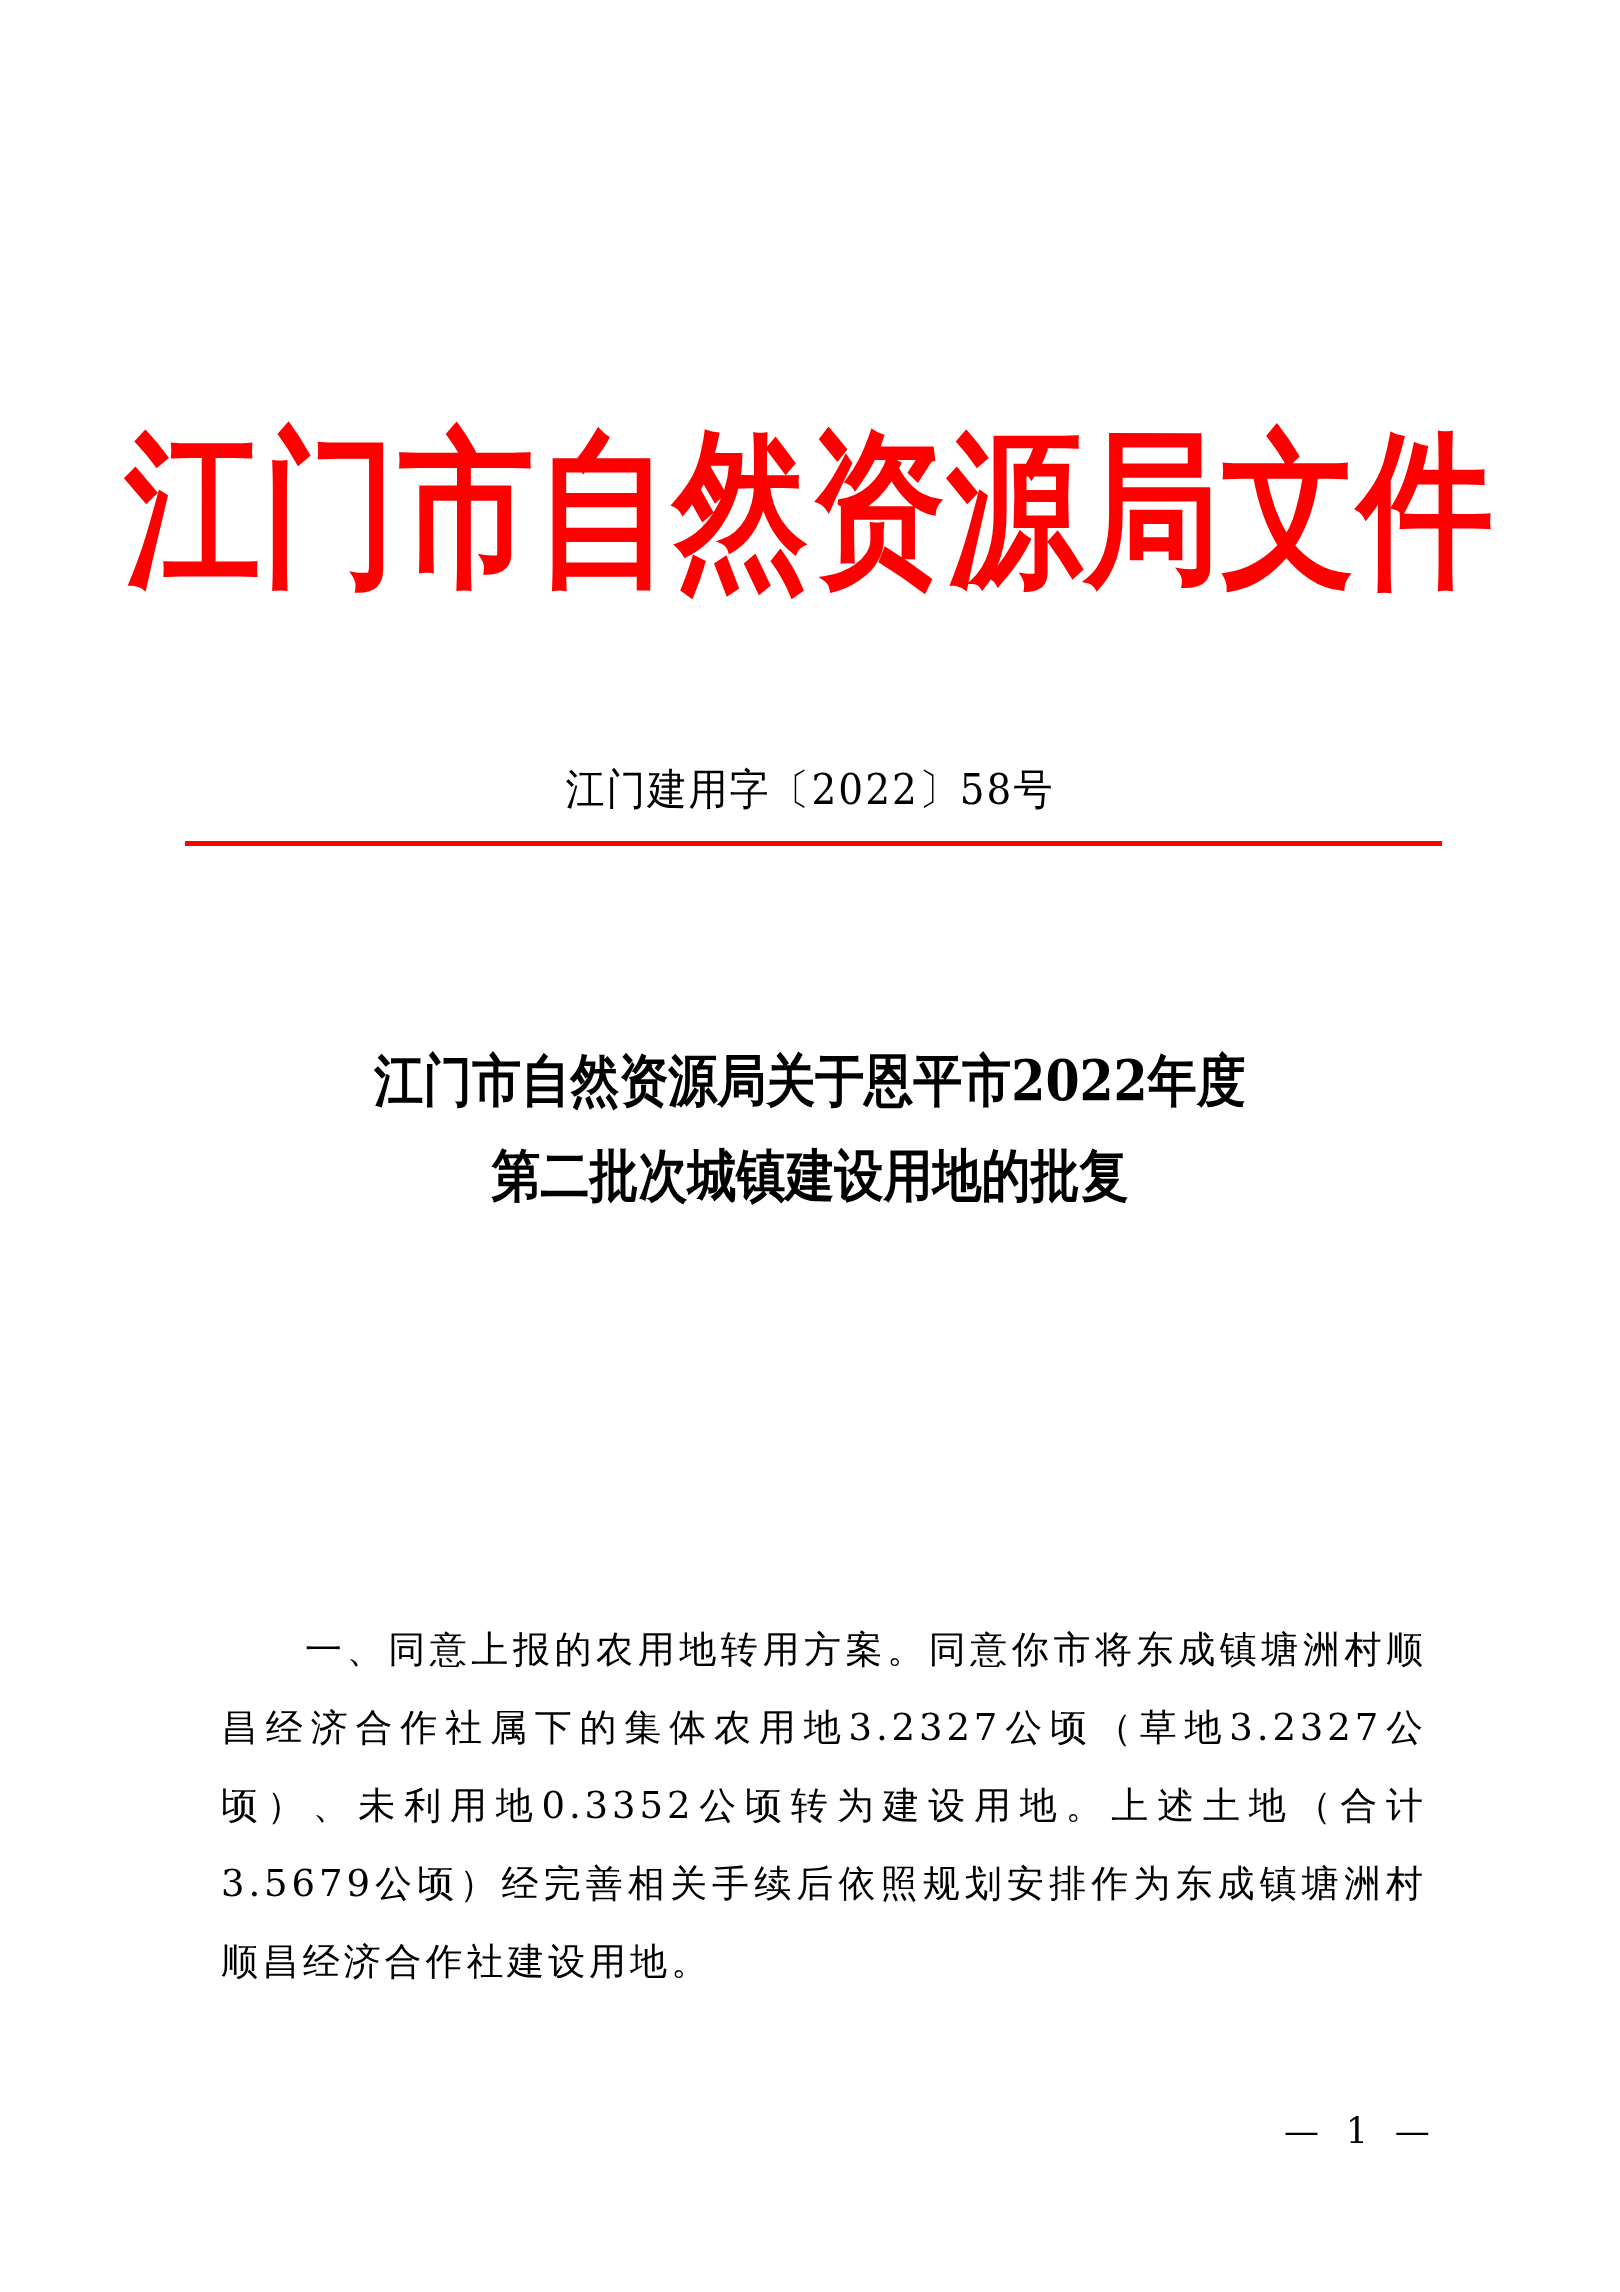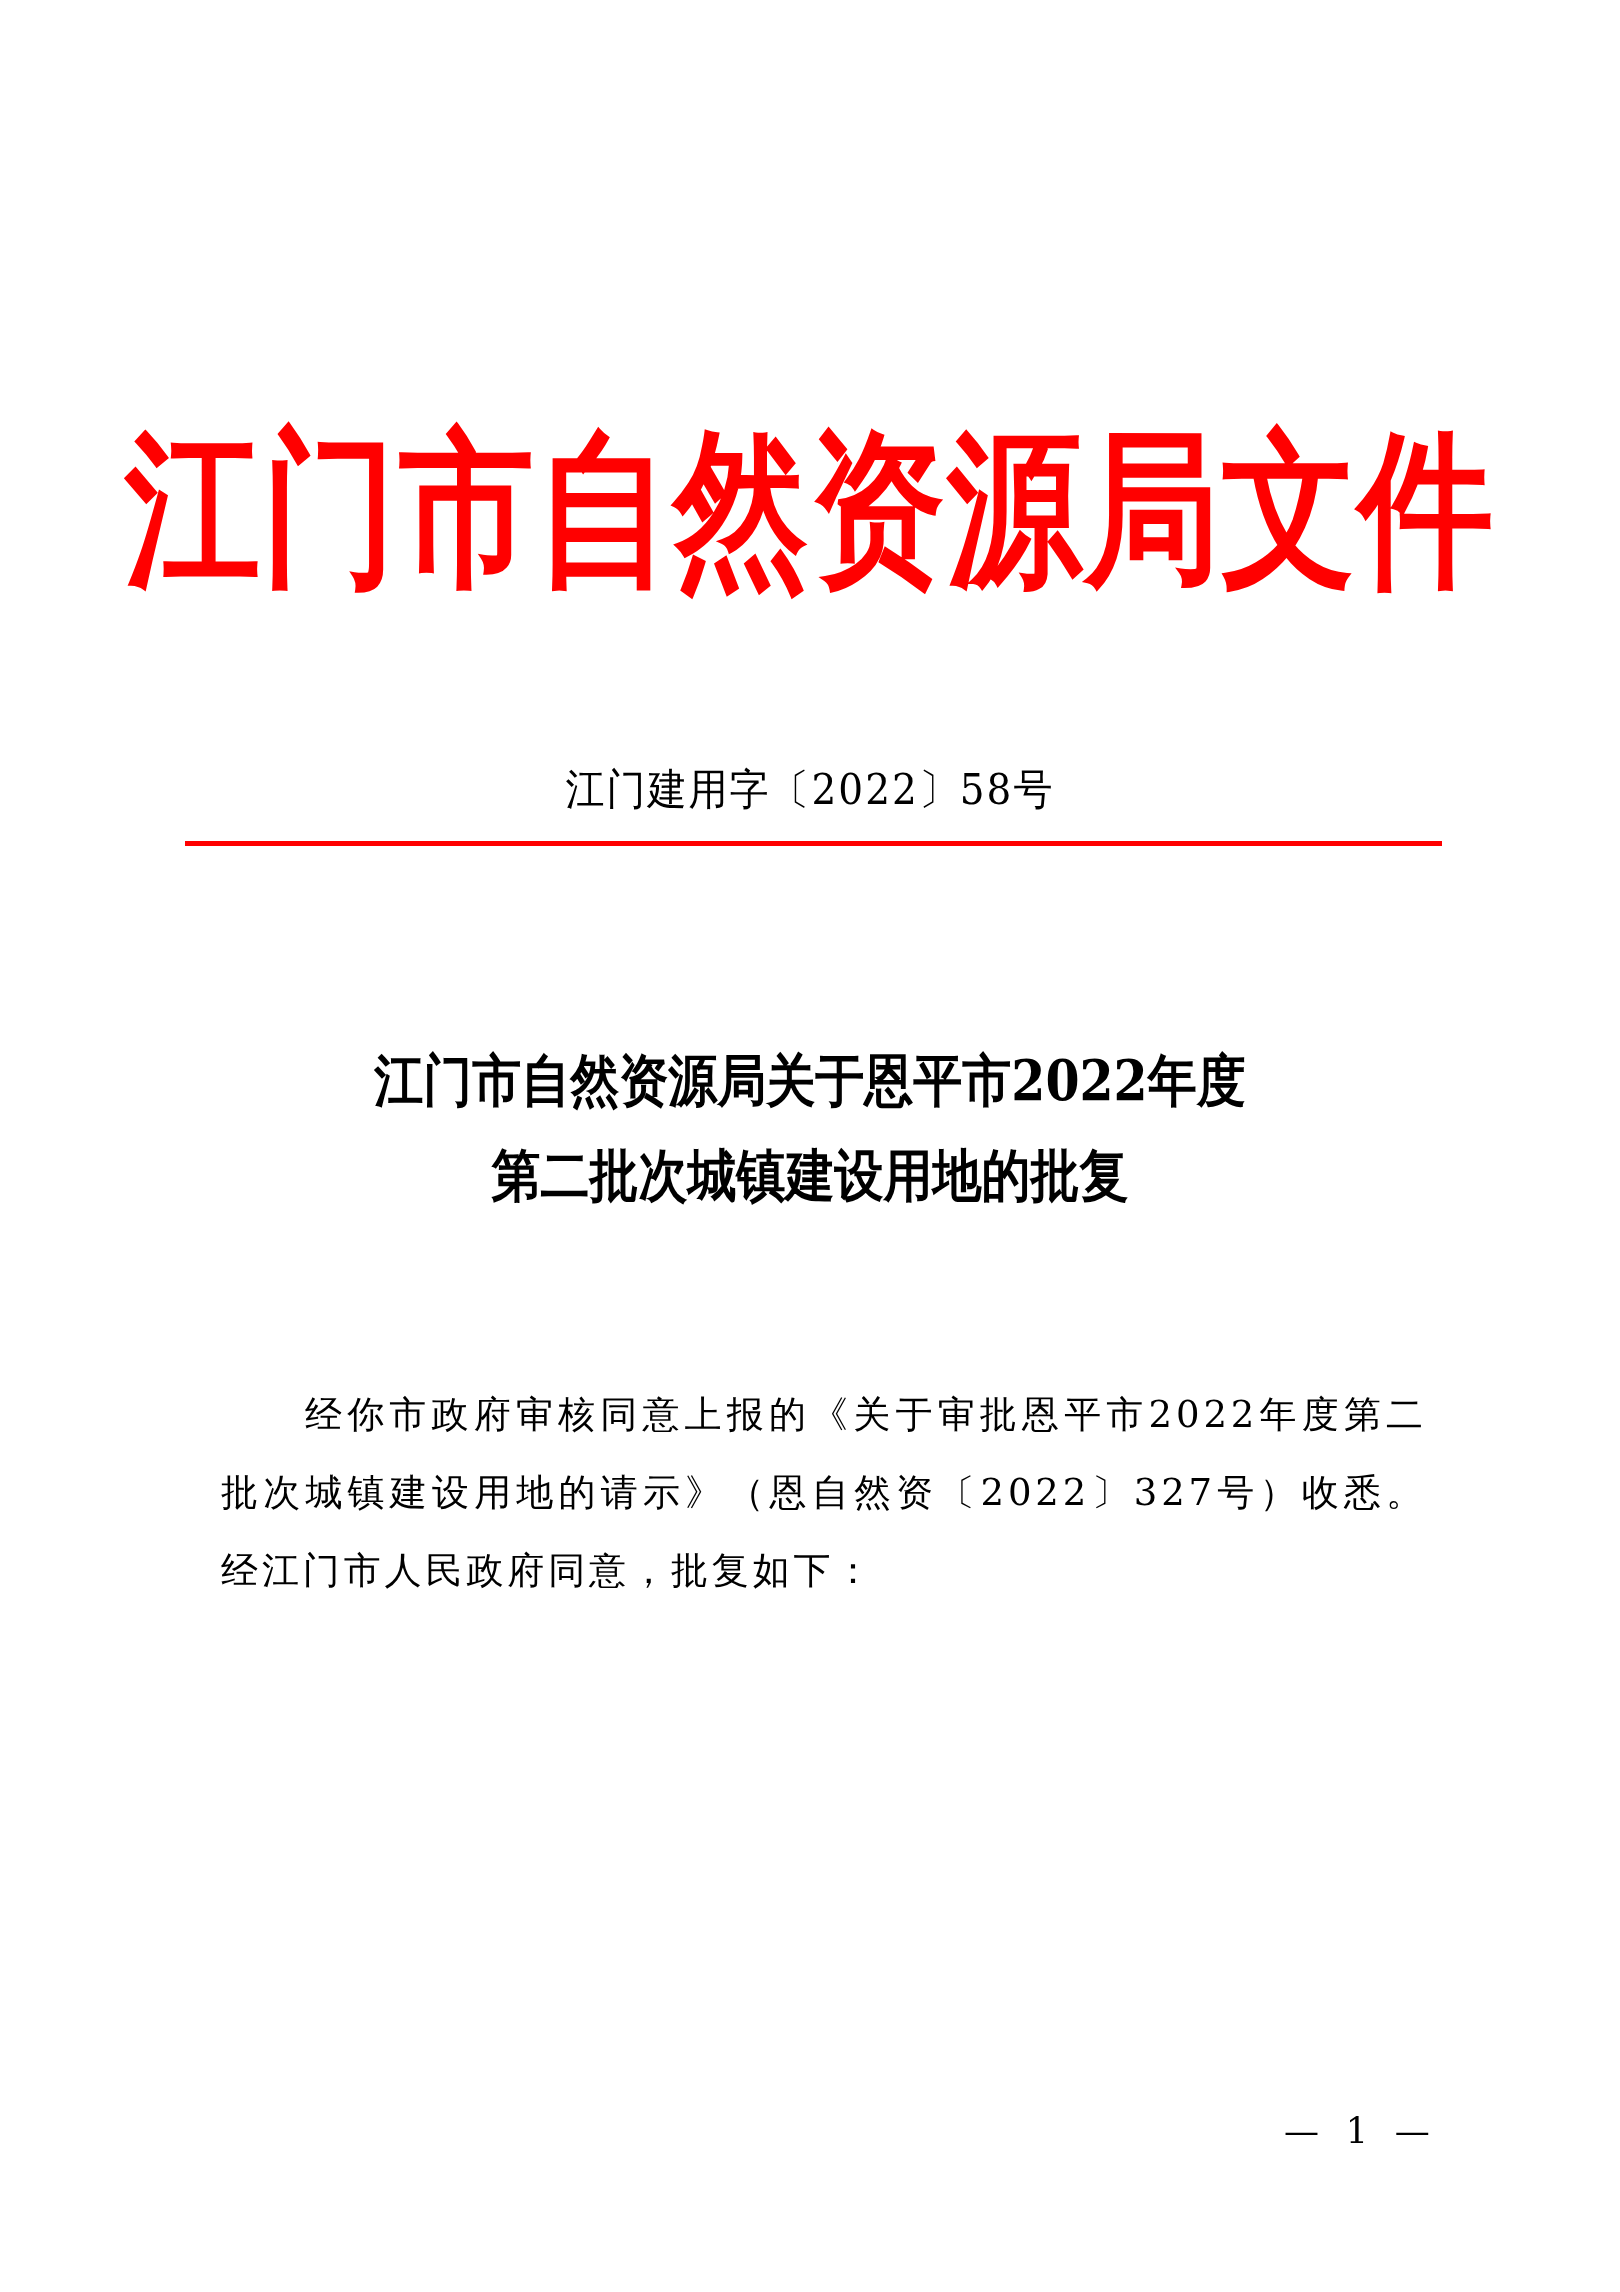--- a/index.html
+++ b/index.html
@@ -110,21 +110,21 @@
   <div class="masthead">江门市自然资源局文件</div>
 
   <div class="doc-number">江门建用字〔2022〕58号</div>
 
   <div class="red-rule"></div>
 
   <div class="title line1">江门市自然资源局关于恩平市2022年度</div>
   <div class="title line2">第二批次城镇建设用地的批复</div>
 
 
-  <div class="body-text para1">
-    <p class="para">经你市政府审核同意上报的《关于审批恩平市2022年度第二批次城镇建设用地的请示》（恩自然资〔2022〕327号）收悉。经江门市人民政府同意，批复如下：</p>
+
+  <div class="body-text para2">
+    <p class="para">一、同意上报的农用地转用方案。同意你市将东成镇塘洲村顺昌经济合作社属下的集体农用地3.2327公顷（草地3.2327公顷）、未利用地0.3352公顷转为建设用地。上述土地（合计3.5679公顷）经完善相关手续后依照规划安排作为东成镇塘洲村顺昌经济合作社建设用地。</p>
   </div>
-
 
   <div class="page-number">— 1 —</div>
 
 </div>
 
 
 </body></html>

